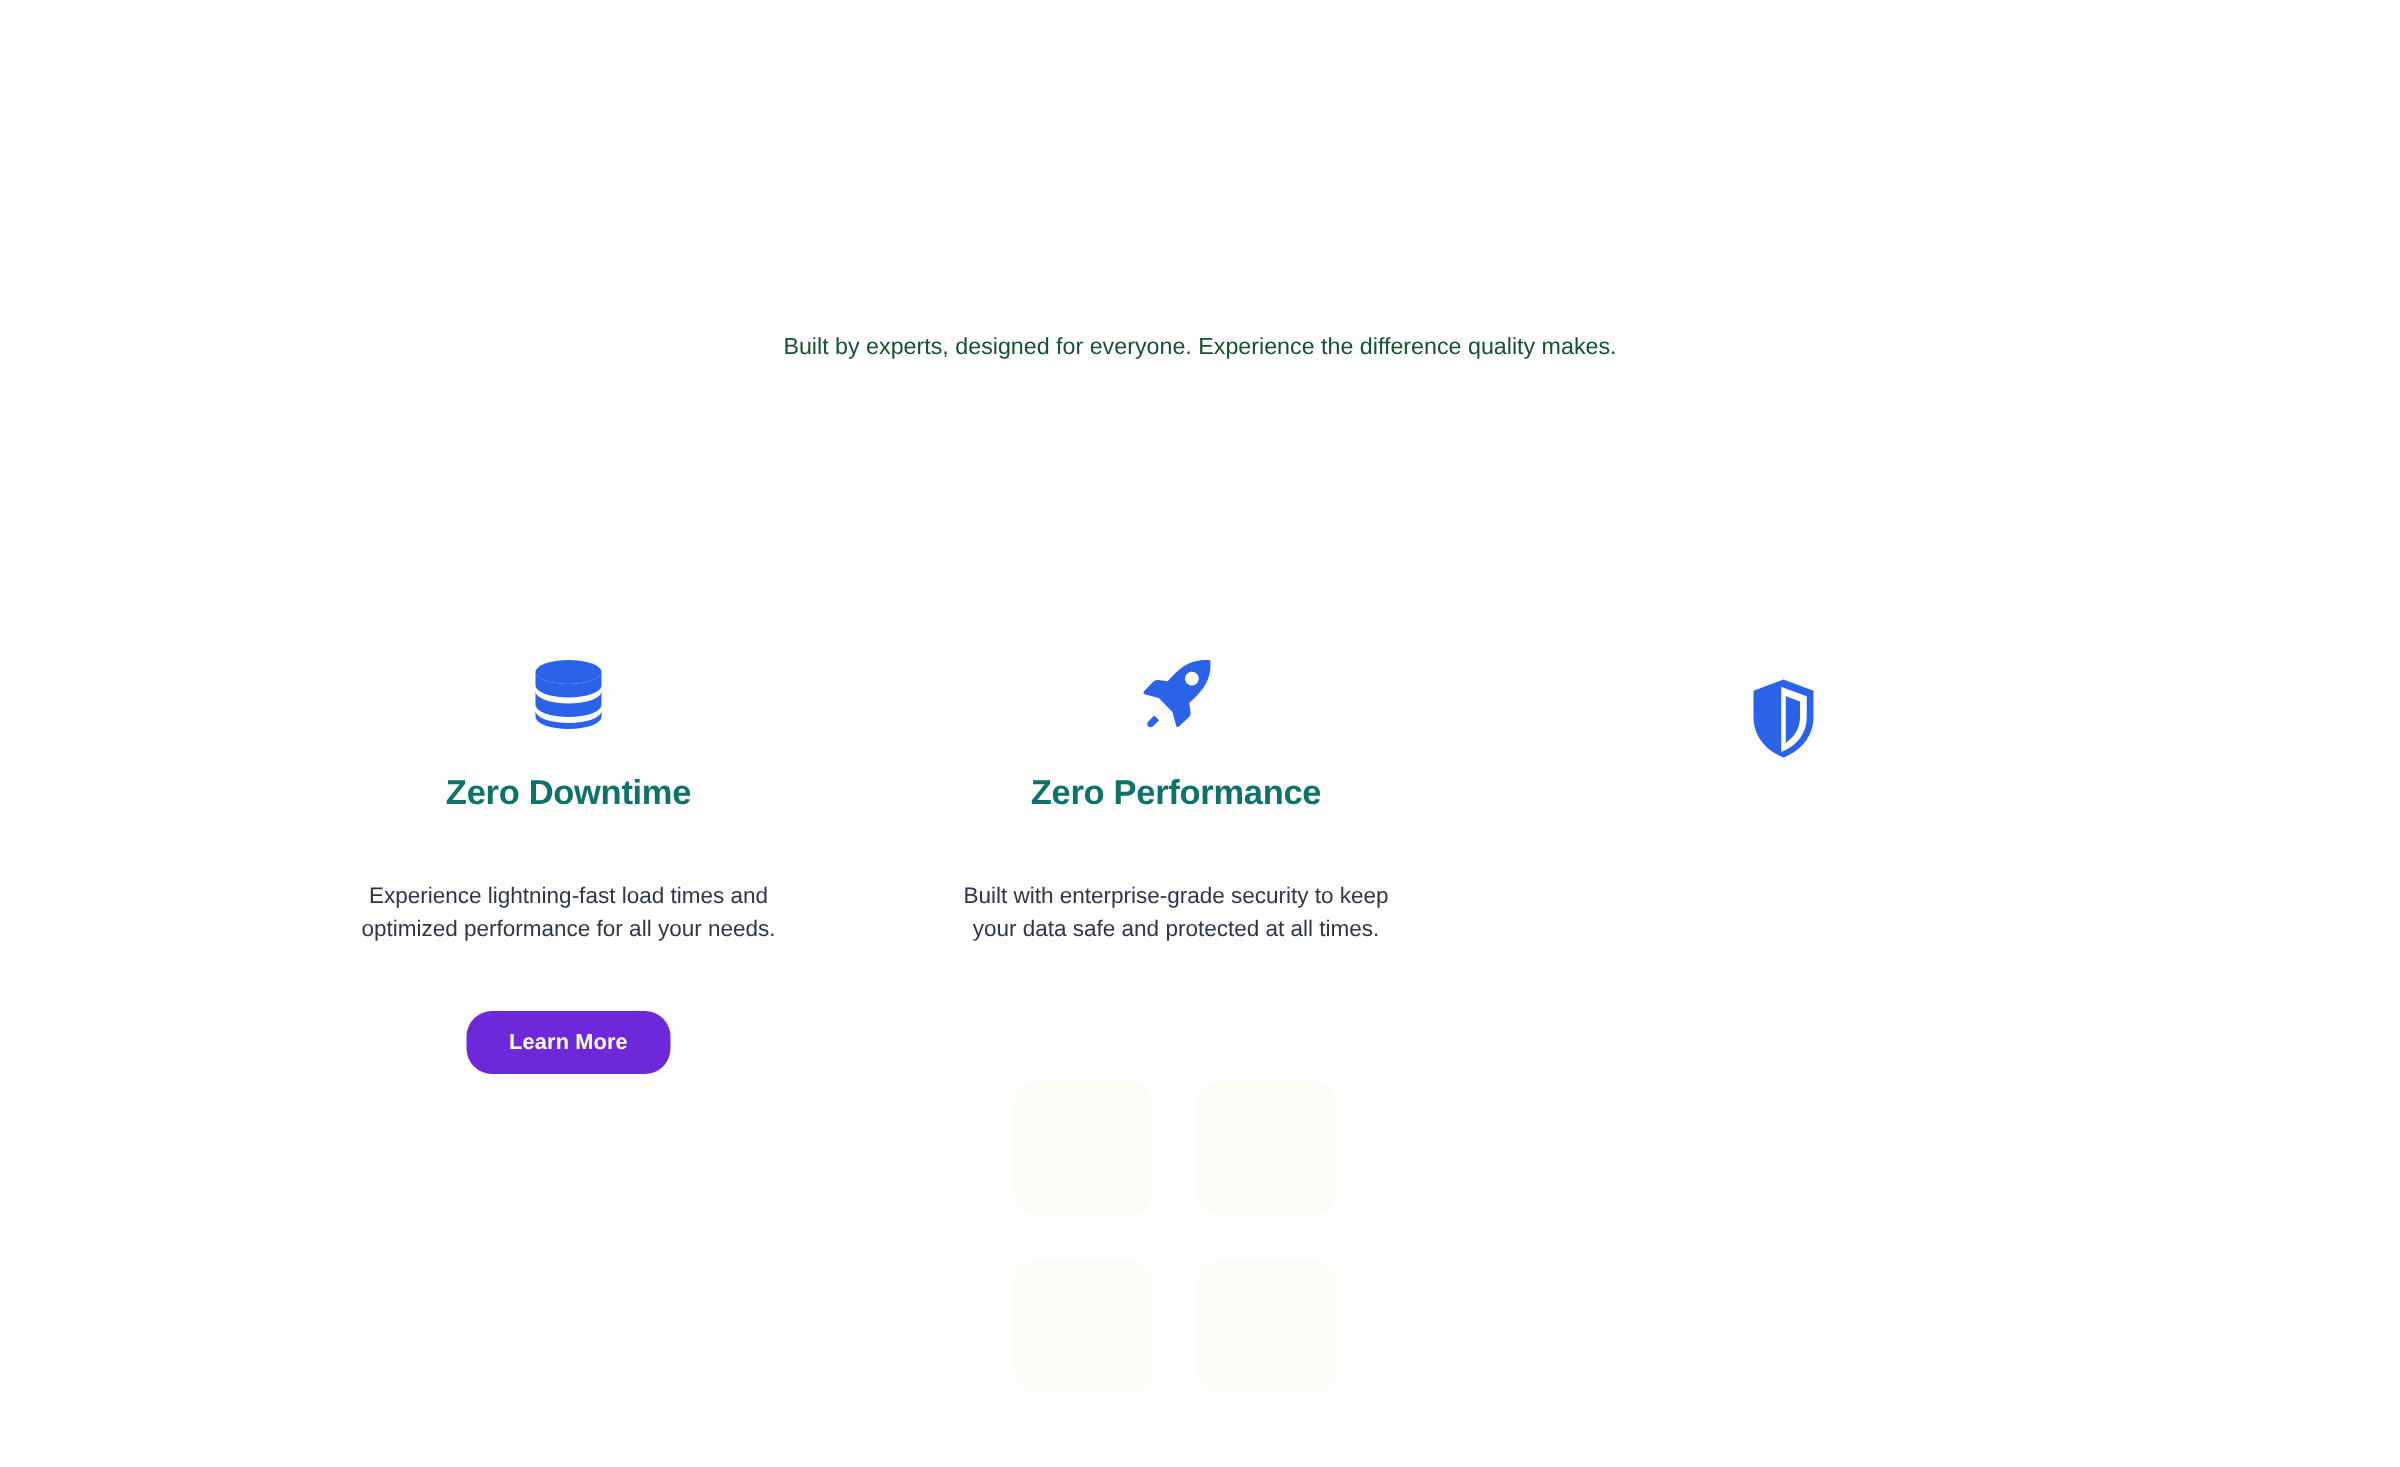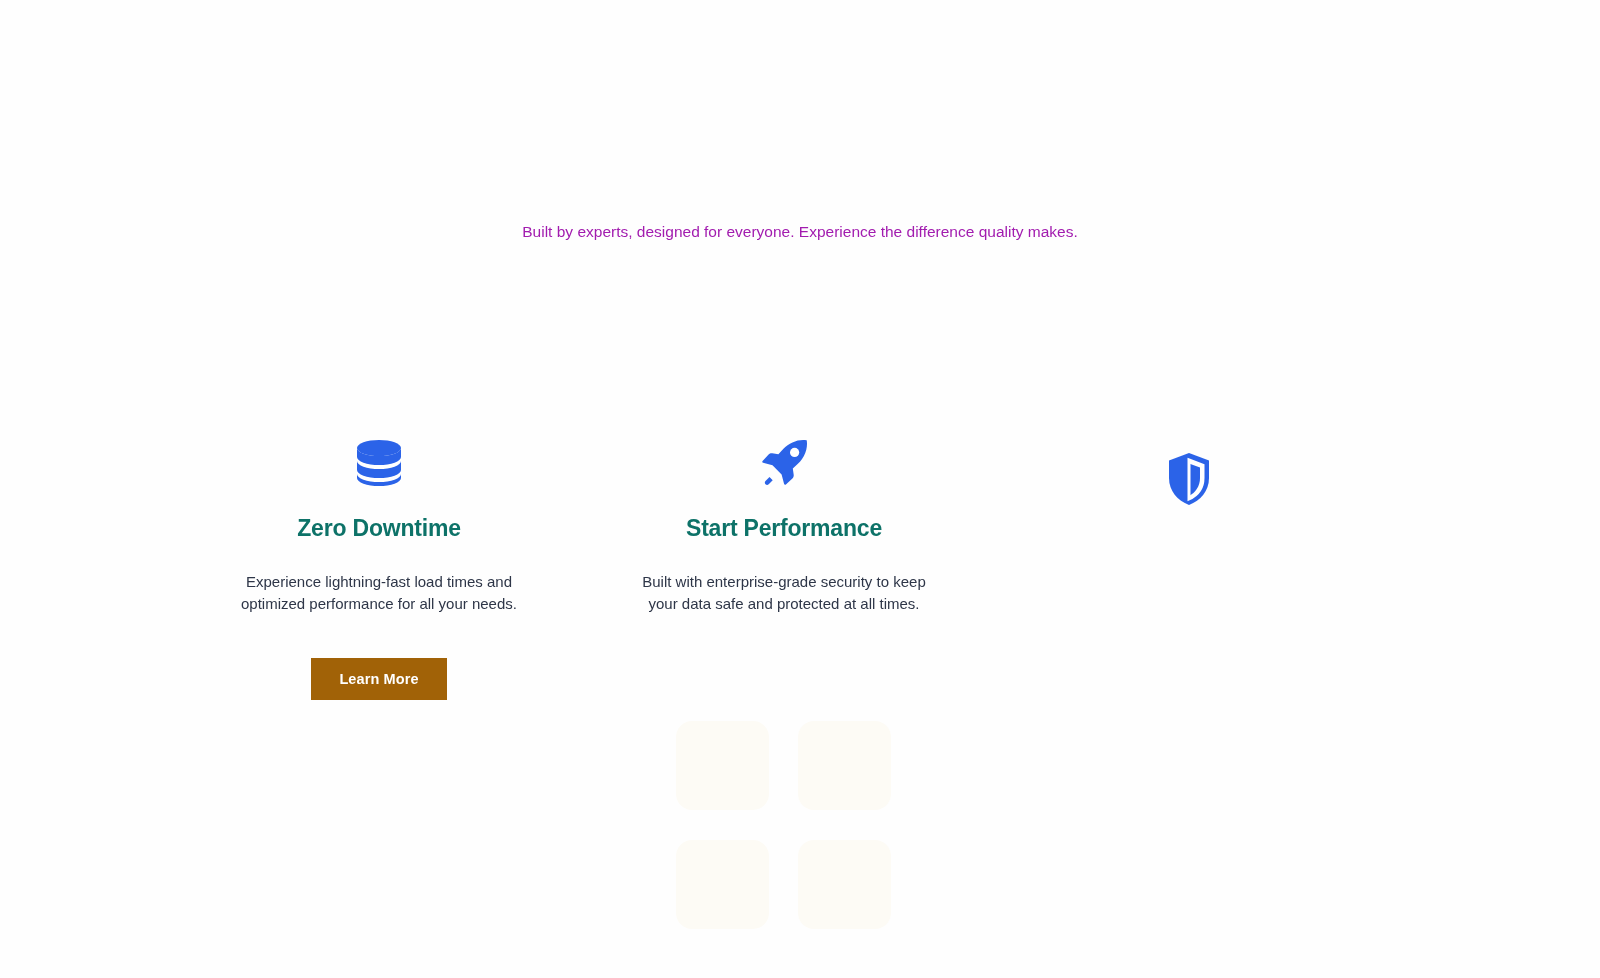--- a/index.html
+++ b/index.html
@@ -33,21 +33,21 @@
     font-weight: bold;
     color: #0D7268;
     letter-spacing: -0.4px;
     line-height: 1.15;
   }
 
   .page-subtitle {
     margin-top: 30px;
     font-size: 15.5px;
     font-weight: 400;
-    color: #a21caf;
+    color: #14532d;
     line-height: 1.5;
   }
 
   
   .cards {
     position: absolute;
     top: 355px;
     left: 0;
     width: 1473px;
     height: 400px;
@@ -93,38 +93,38 @@
 
   .card-title {
     font-size: 23px;
     font-weight: bold;
     color: #0D7268;
     letter-spacing: -0.2px;
     line-height: 1.2;
   }
 
   .card-desc {
-    margin-top: 28px;
+    margin-top: 44px;
     font-size: 15px;
     color: #2E3648;
     line-height: 1.5;
     padding: 0 4px;
   }
 
   .card-action { margin-top: 42px; }
 
   .btn-primary {
     display: inline-block;
-    background: #a16207;
+    background: #6d28d9;
     color: #FFFFFF;
     font-family: "Liberation Sans", sans-serif;
     font-size: 14.5px;
     font-weight: bold;
     border: none;
-    border-radius: 0;
+    border-radius: 17px;
     padding: 13px 28px;
     cursor: pointer;
     letter-spacing: 0.1px;
   }
 </style>
 </head>
 <body>
 
 <div class="page">
 
@@ -161,21 +161,21 @@
 
     <div class="card card-2">
       <div class="card-inner">
         <div class="card-icon">
           <svg width="56" height="56" viewBox="0 0 56 56" aria-hidden="true">
             <path d="M50.5 5.2 C42 4 33.5 7.5 27.2 14.1 L22.4 19.2 L16.3 18.3 C14.9 18.1 13.5 18.6 12.6 19.6 L6.6 26 C6 26.6 6.3 27.6 7.1 27.8 L16.5 30.3 L25.6 39.6 L28.1 48.9 C28.3 49.7 29.3 50 29.9 49.4 L36.4 43.4 C37.4 42.5 37.9 41.1 37.7 39.7 L36.8 33.6 L41.9 28.8 C48.5 22.4 52 13.9 50.8 5.4 Z" fill="#2B63E8"></path>
             <circle cx="38.6" cy="17.4" r="4.6" fill="#FFFFFF"></circle>
             <path d="M13.5 42 L9.5 46 C8.6 46.9 8.6 48.3 9.5 49.2 C10.4 50.1 11.8 50.1 12.7 49.2 L16.7 45.2 Z" fill="#2B63E8"></path>
           </svg>
         </div>
-        <h2 class="card-title">Start Performance</h2>
+        <h2 class="card-title">Zero Performance</h2>
         <p class="card-desc">Built with enterprise-grade security to keep your data safe and protected at all times.</p>
       </div>
     </div>
 
     <div class="card card-3">
       <div class="card-inner">
         <div class="card-icon">
           <svg width="44" height="54" viewBox="0 0 44 54" aria-hidden="true">
             <path d="M22 1 L42 8.5 V26 C42 39 33.5 48.5 22 53 C10.5 48.5 2 39 2 26 V8.5 Z" fill="#2B63E8"></path>
             <path d="M22 8 L36 13.2 V26 C36 35.8 30.2 43.2 22 47 Z" fill="#FFFFFF"></path>

